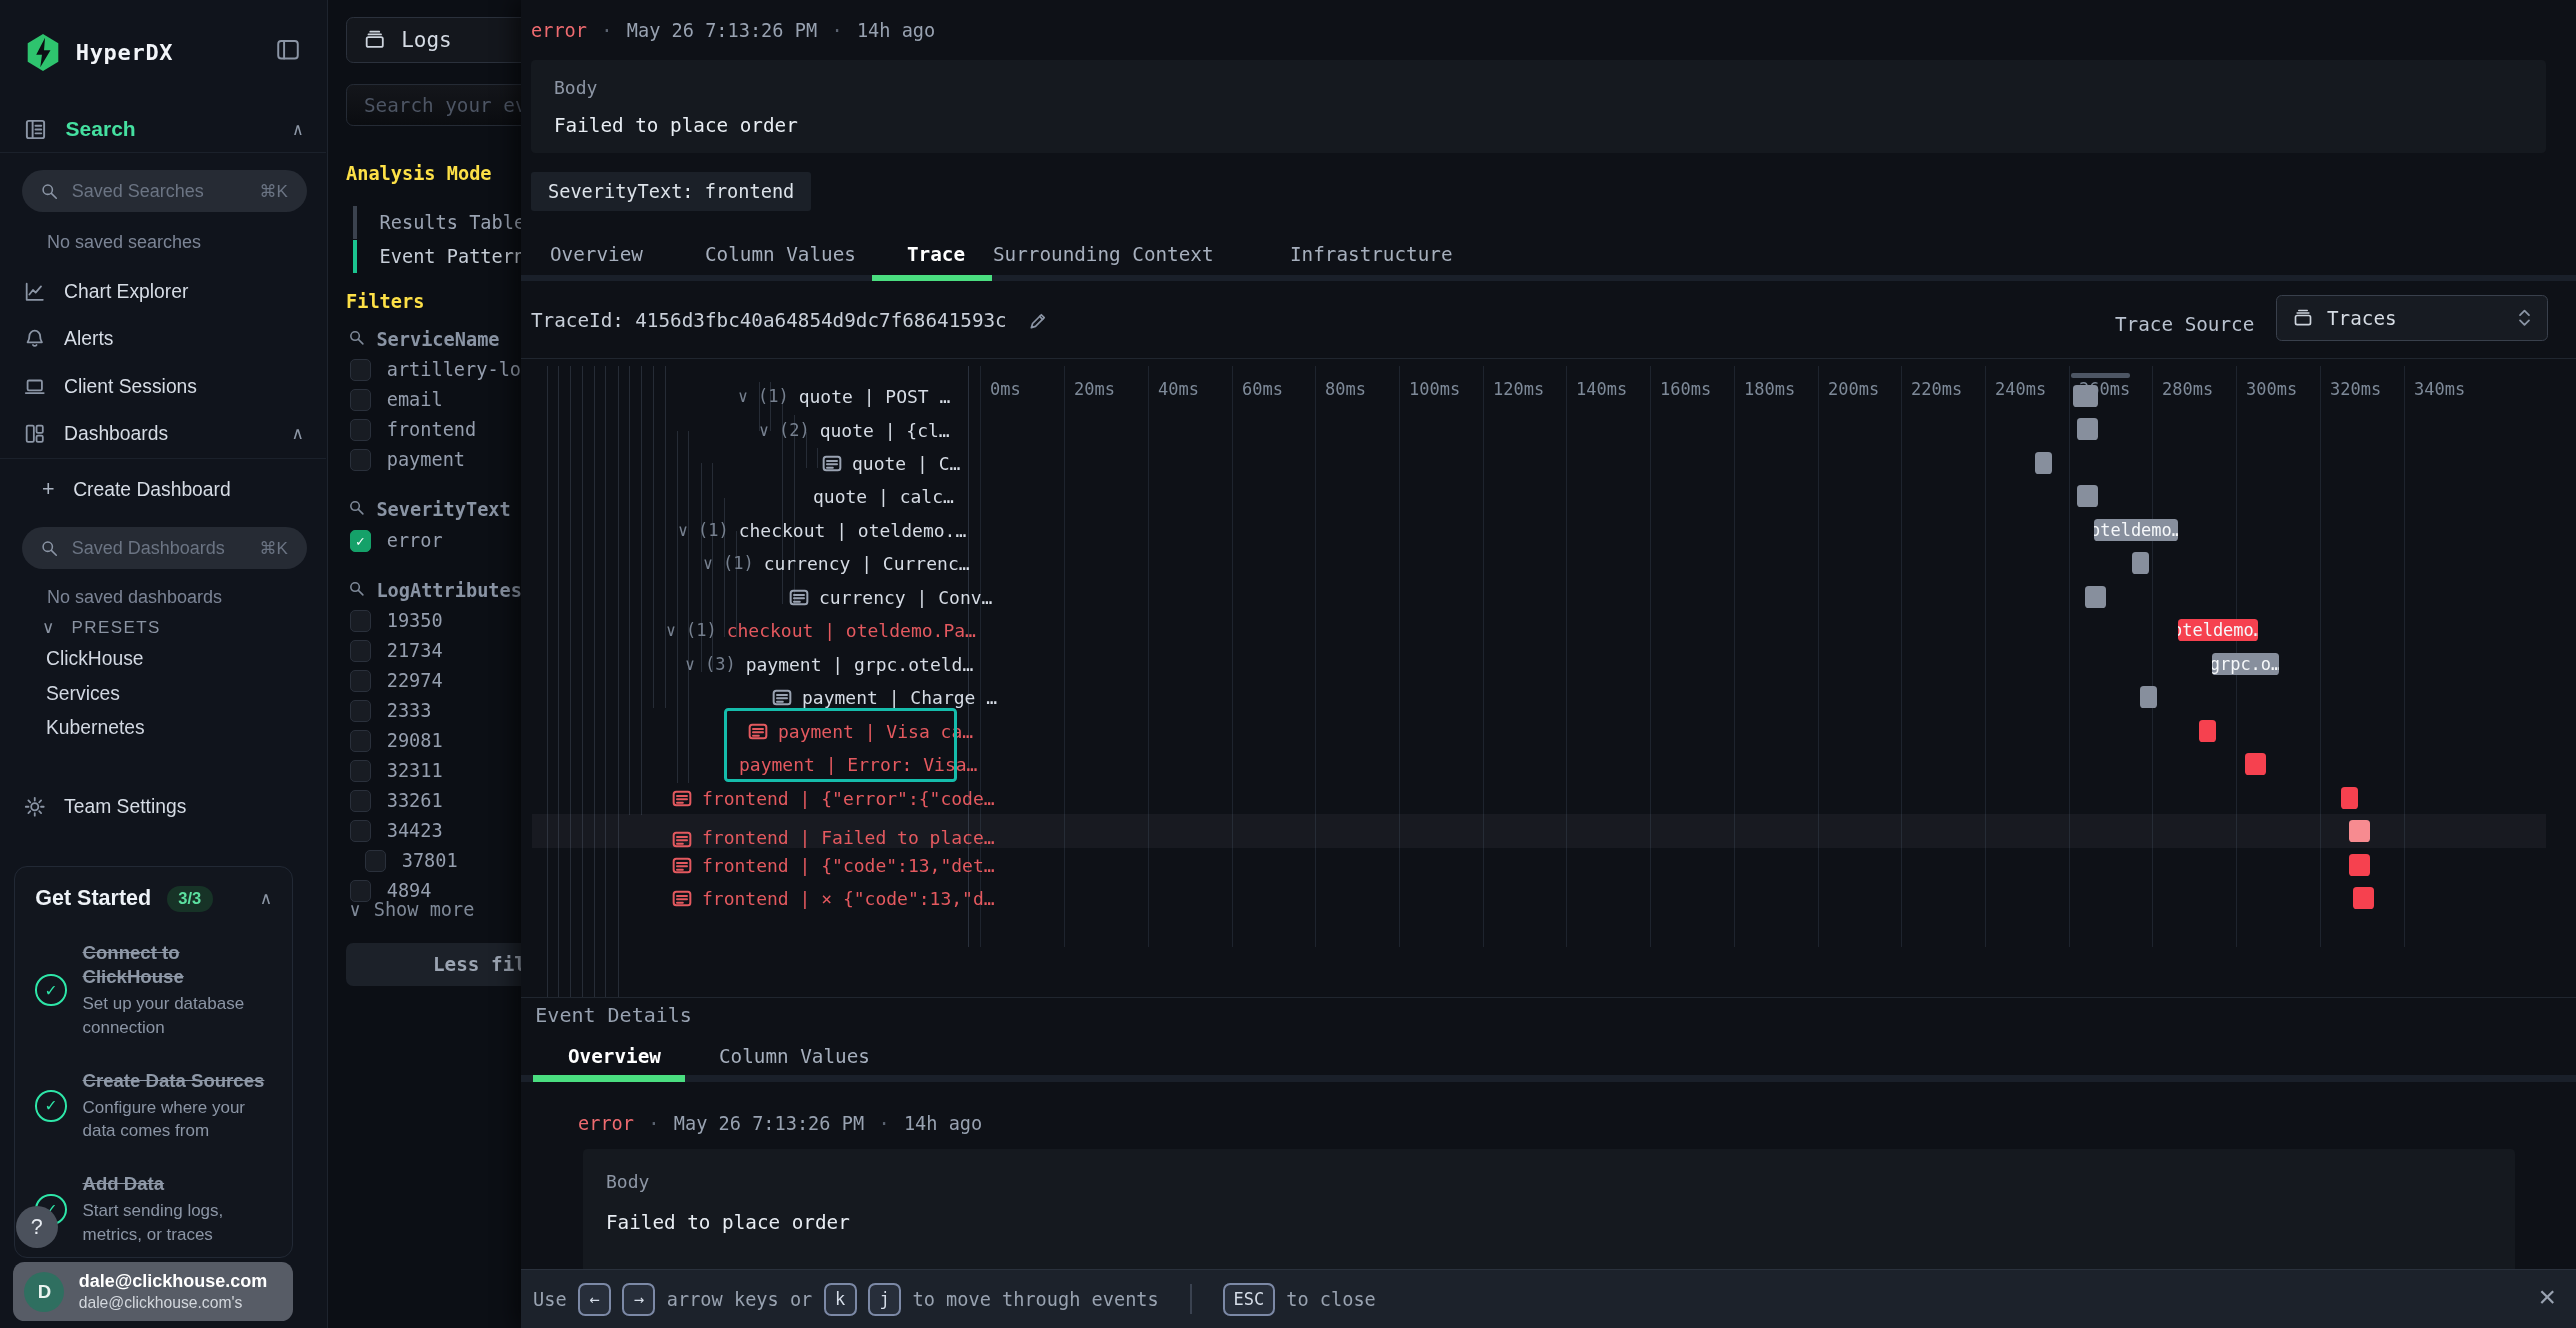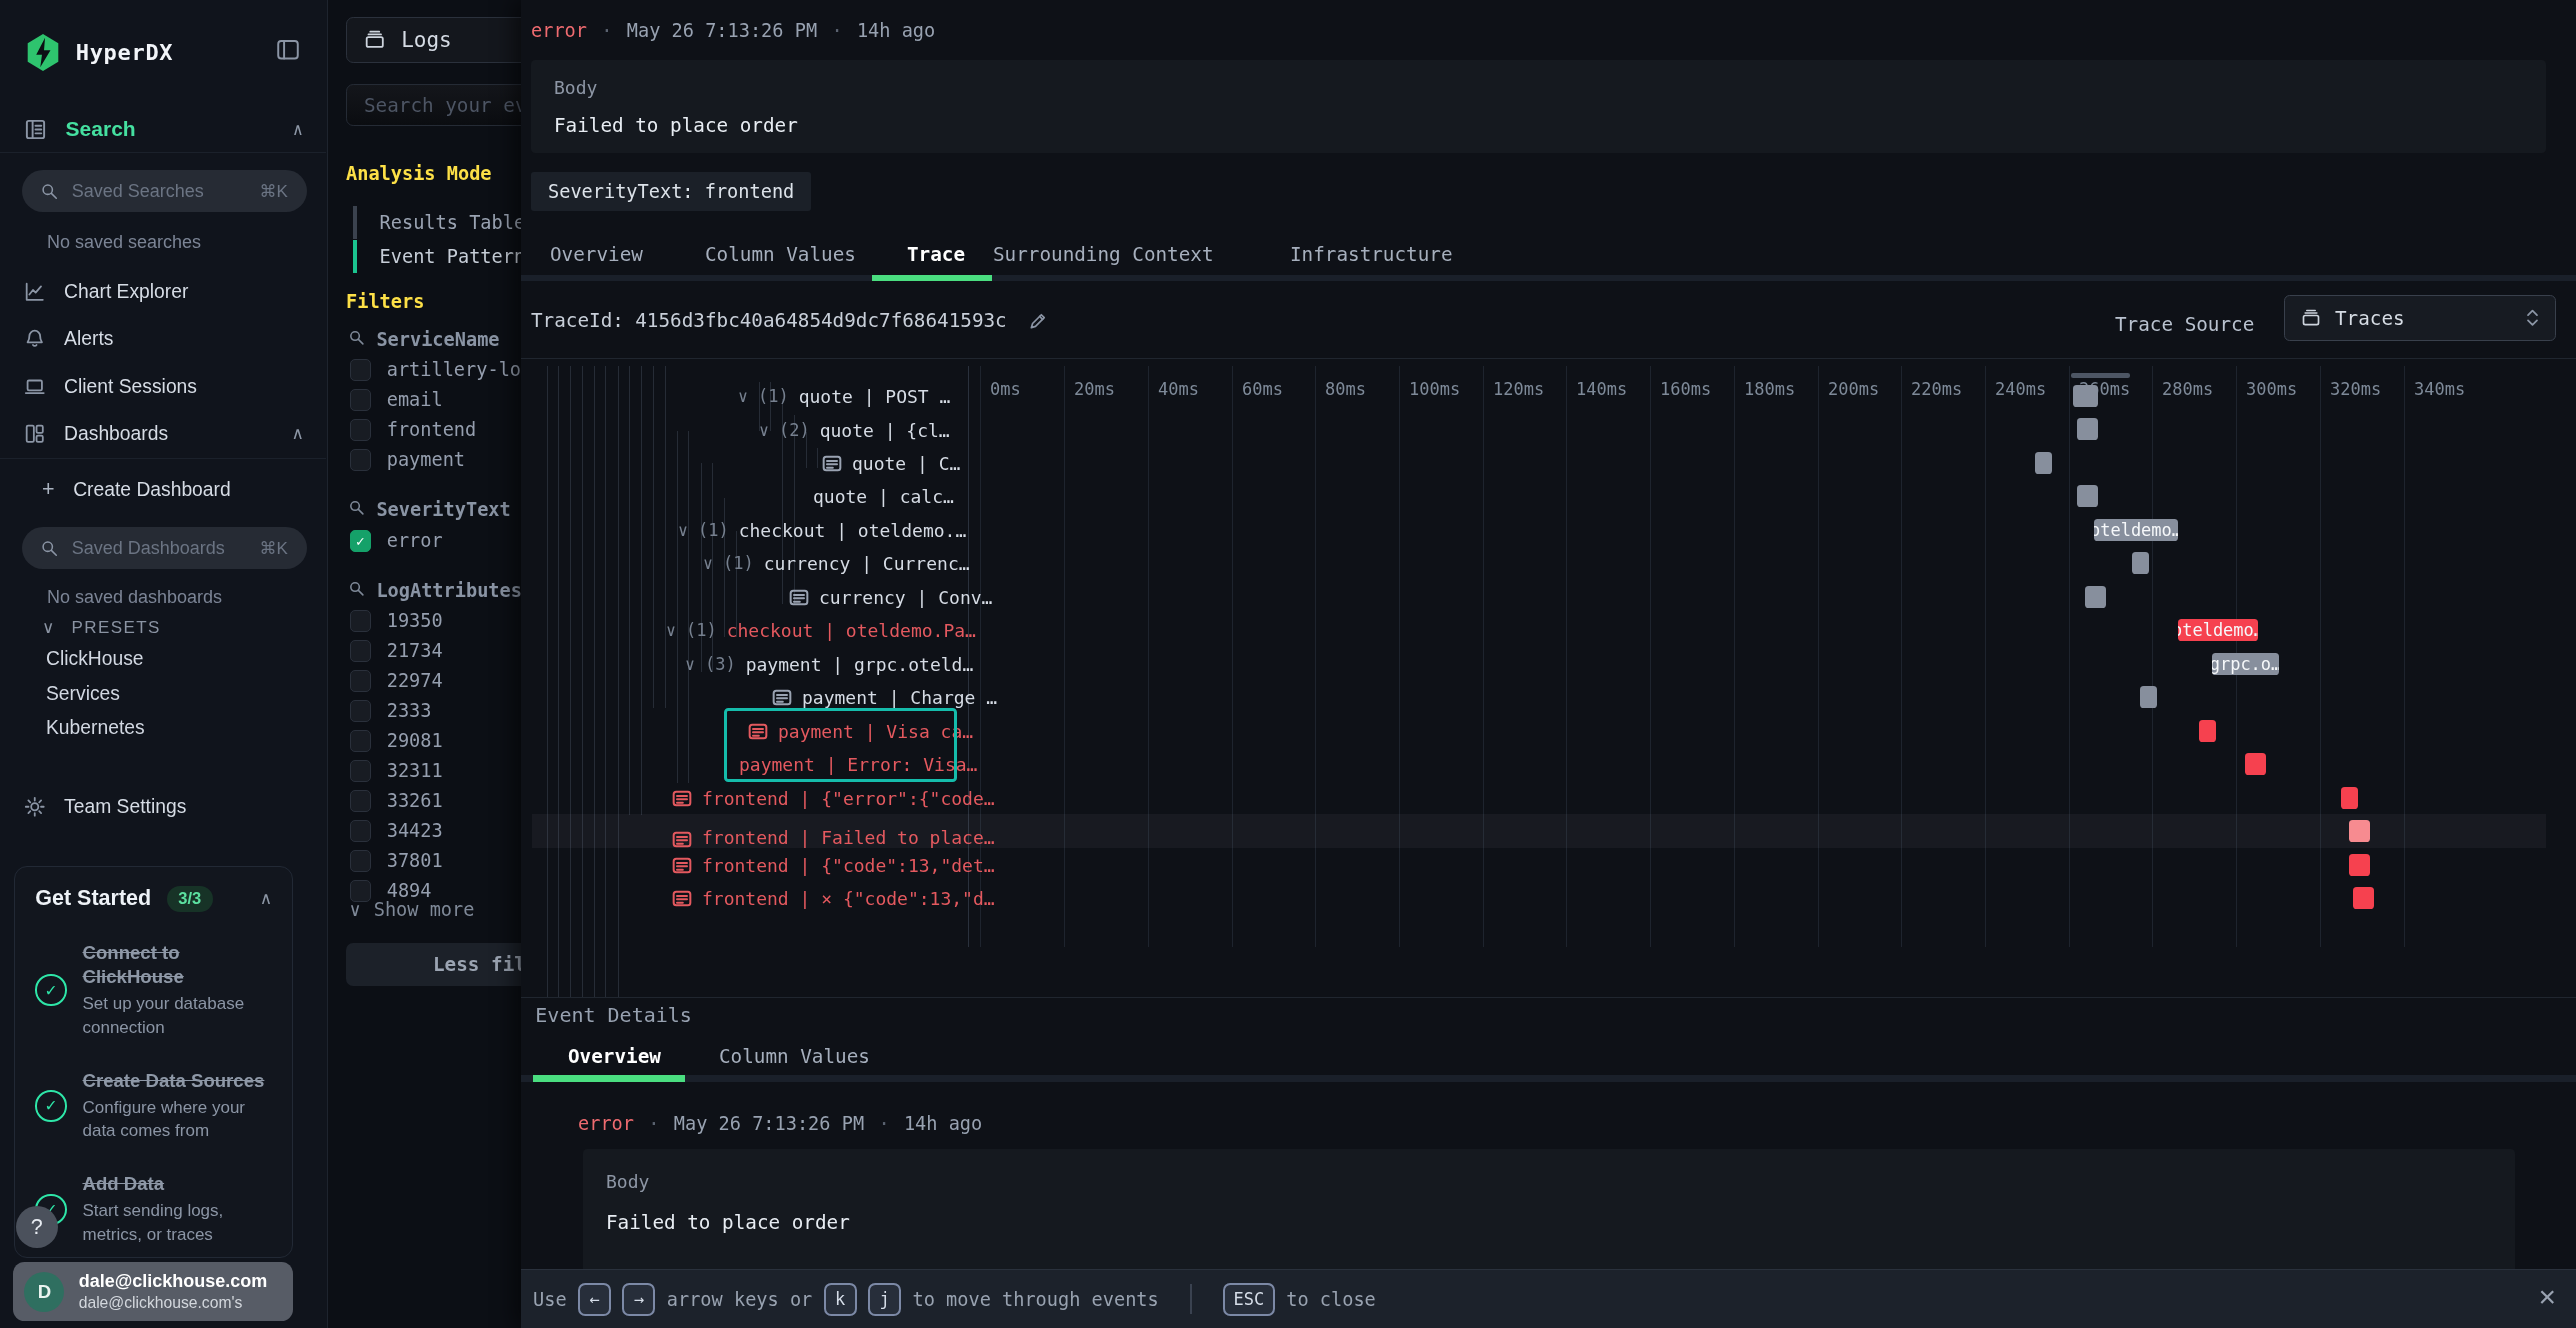--- a/index.html
+++ b/index.html
@@ -92,21 +92,21 @@
              display:inline-flex; align-items:center; padding:0 17px; font-size:18.6px; color:#dde3ea; }
   .tab { position:absolute; top:243px; font-size:19.3px; color:#a6afbd; white-space:nowrap; }
   .tab.active { color:#ffffff; font-weight:bold; }
   #tab-track { position:absolute; left:0; top:275px; width:2055px; height:6.4px; background:#1a202a; }
   #tab-green { position:absolute; left:351px; top:275px; width:120px; height:6.4px; background:#4ade80; }
   #traceid-row { position:absolute; left:10px; top:309px; display:flex; align-items:center; gap:11.4px;
                  font-size:19.3px; color:#c8cfd9; }
   #trace-src-lbl { position:absolute; left:1594px; top:313px; font-size:19.3px; color:#b9c2cf; }
   #trace-src-dd { position:absolute; left:1755px; top:295px; width:272px; height:46px; border:1.4px solid #39404c;
                   border-radius:5.7px; background:#171b22; display:flex; align-items:center; gap:14.3px;
-                  padding:0 15.7px; font-size:19.3px; color:#d6dce4;margin-left:8px; }
+                  padding:0 15.7px; font-size:19.3px; color:#d6dce4; }
   #trace-src-dd .updn { margin-left:auto; }
   .hdiv { position:absolute; left:0; width:2055px; height:1.4px; background:#20262f; }
 
   
   #wf { position:absolute; left:0; top:359px; width:2055px; height:638px; overflow:hidden; }
   .guide { position:absolute; width:1.4px; background:#262c36; }
   .gridline { position:absolute; width:1.4px; background:#1e242e; top:7.2px; bottom:50px; }
   .ticklbl { position:absolute; top:20px; font-size:17px; color:#7e8a99; }
   #wf-bound { position:absolute; width:1.4px; background:#2a313d; top:7.2px; bottom:50px; }
   #scrollhint { position:absolute; top:14.3px; height:4.3px; width:59px; border-radius:2.1px; background:#4d5664; }
@@ -388,21 +388,21 @@
         <span class="lbl">32311</span>
       </div>
       <div class="fg-item" style="top: 790px;">
         <span class="cbx"></span>
         <span class="lbl">33261</span>
       </div>
       <div class="fg-item" style="top: 820px;">
         <span class="cbx"></span>
         <span class="lbl">34423</span>
       </div>
-      <div class="fg-item" style="top: 850px;">
+      <div class="fg-item" style="top: 850px; margin-left: 15px;">
         <span class="cbx"></span>
         <span class="lbl">37801</span>
       </div>
       <div class="fg-item" style="top: 880px;">
         <span class="cbx"></span>
         <span class="lbl">4894</span>
       </div>
     </div>
   <div id="show-more" style="top:899px;">
     <span>∨</span>

